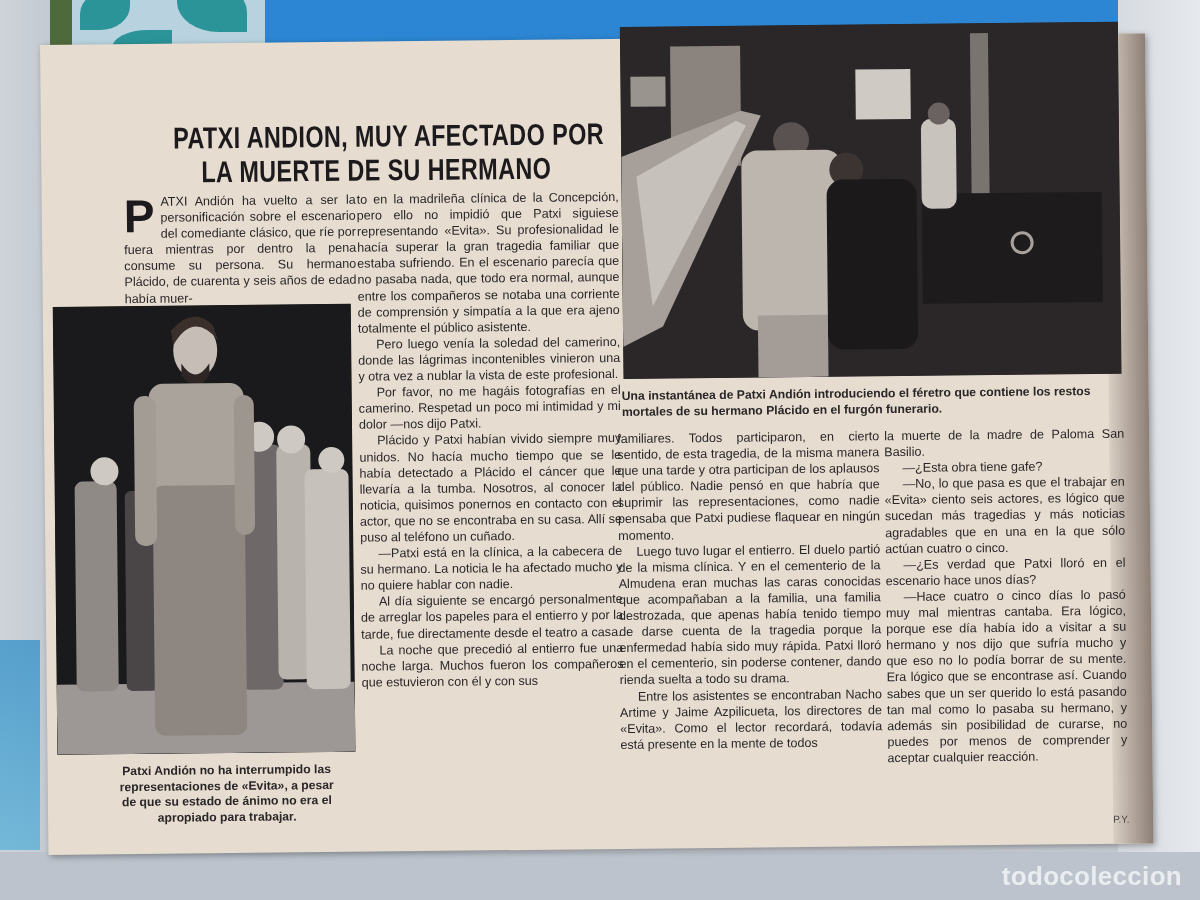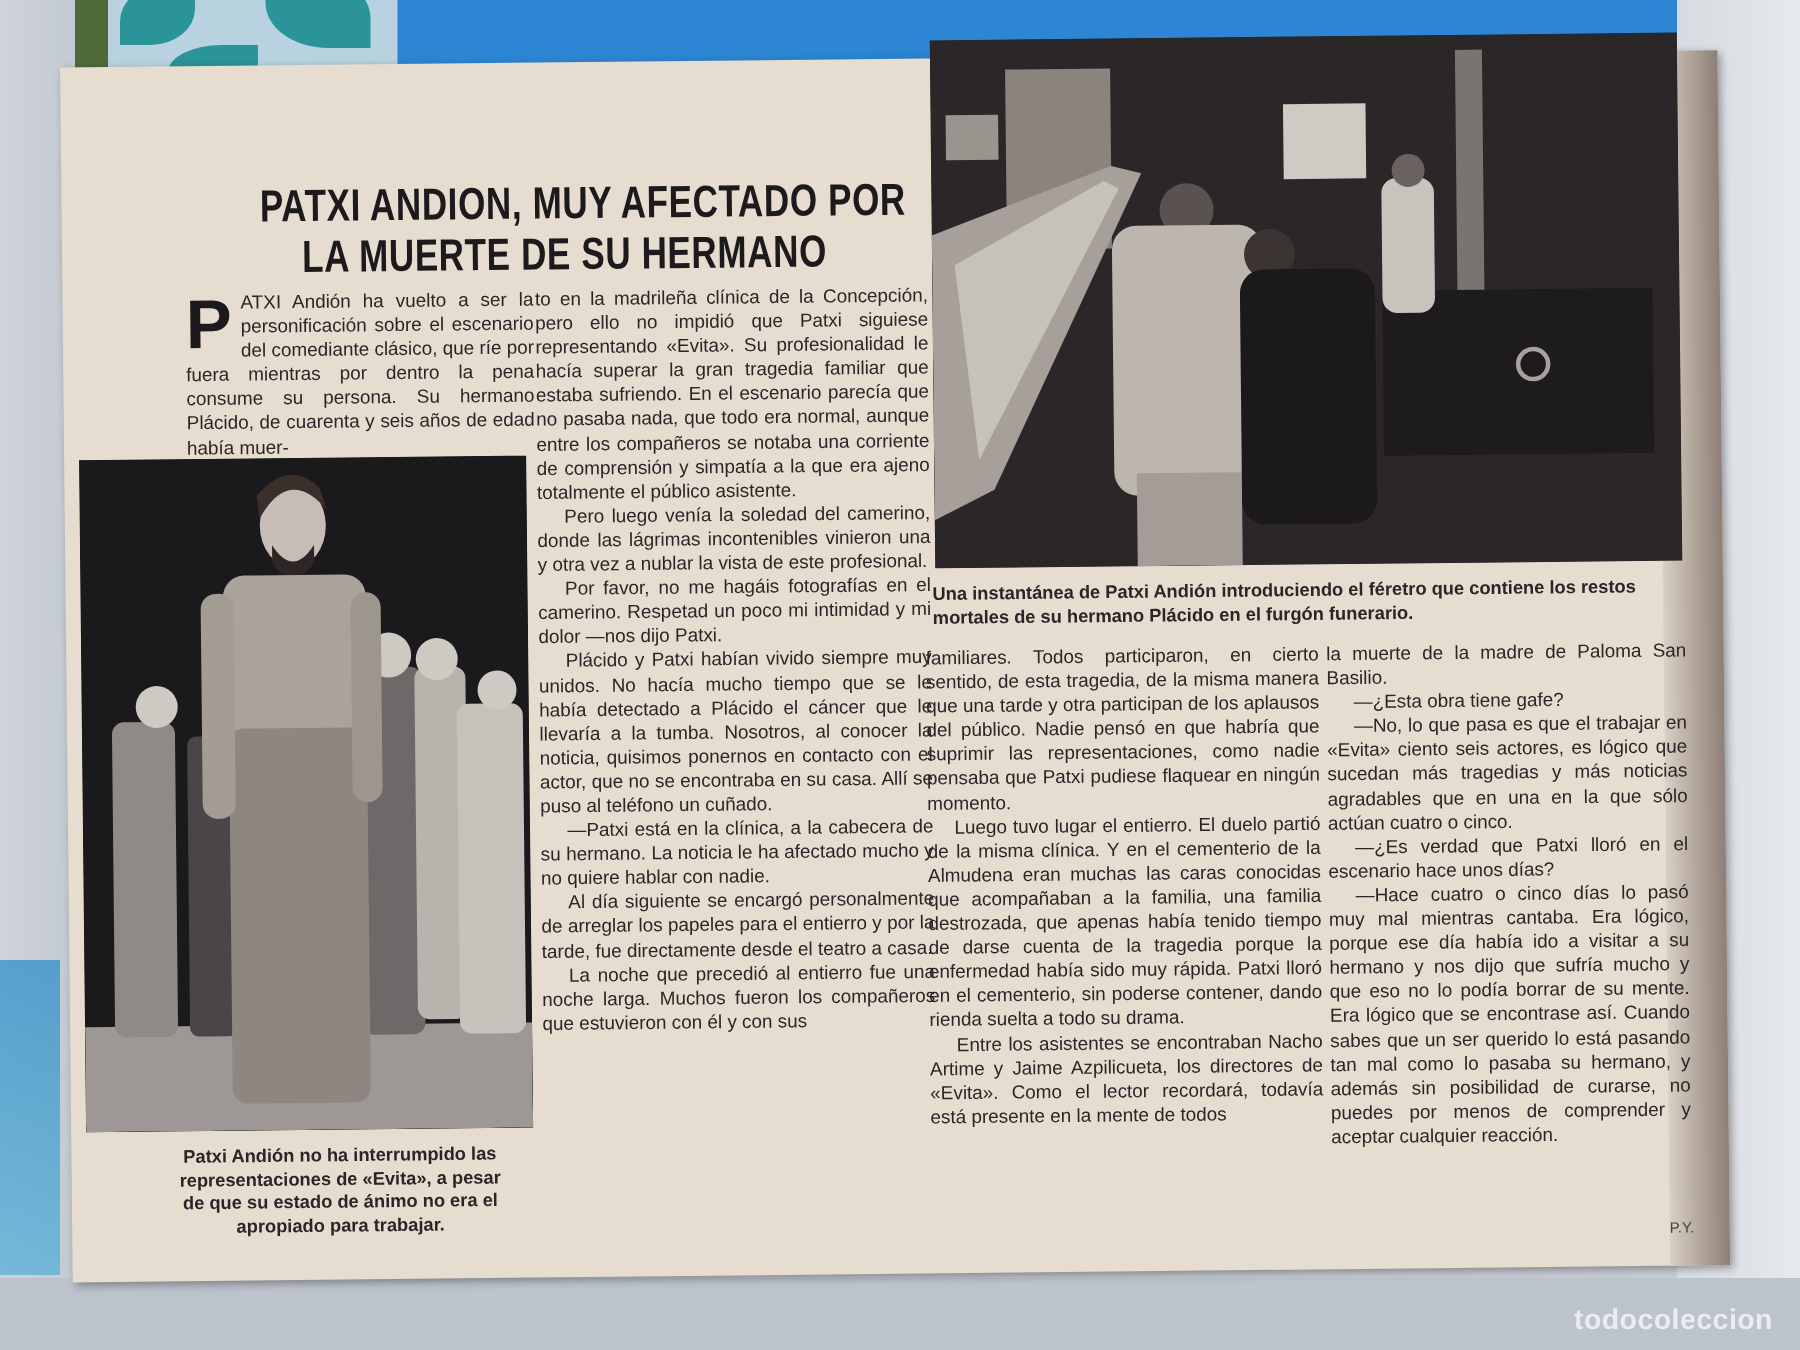--- a/index.html
+++ b/index.html
@@ -89,21 +89,21 @@
       color: #2a2628; text-align: center;
     }
     .caption-stage { left: 64px; top: 720px; width: 230px; }
     .caption-funeral { left: 578px; top: 350px; width: 500px; text-align: left; }
     .initials {
       position: absolute; left: 1065px; top: 780px;
       font-size: 10px; color: #4a4446;
     }
     .watermark {
       position: absolute; right: 18px; bottom: 8px;
-      color: #f0f2f5; font-weight: bold; font-size: 19px;
+      color: #f0f2f5; font-weight: bold; font-size: 26px;
       letter-spacing: 0.3px; opacity: .9; text-align: center;
     }
   </style>
 </head>
 <body>
 
 <div class="bg-left"></div>
 <div class="bg-greenstrip"></div>
 <div class="bg-pattern">
   <div class="leaf" style="left:8px;top:-10px;width:50px;height:40px;"></div>

